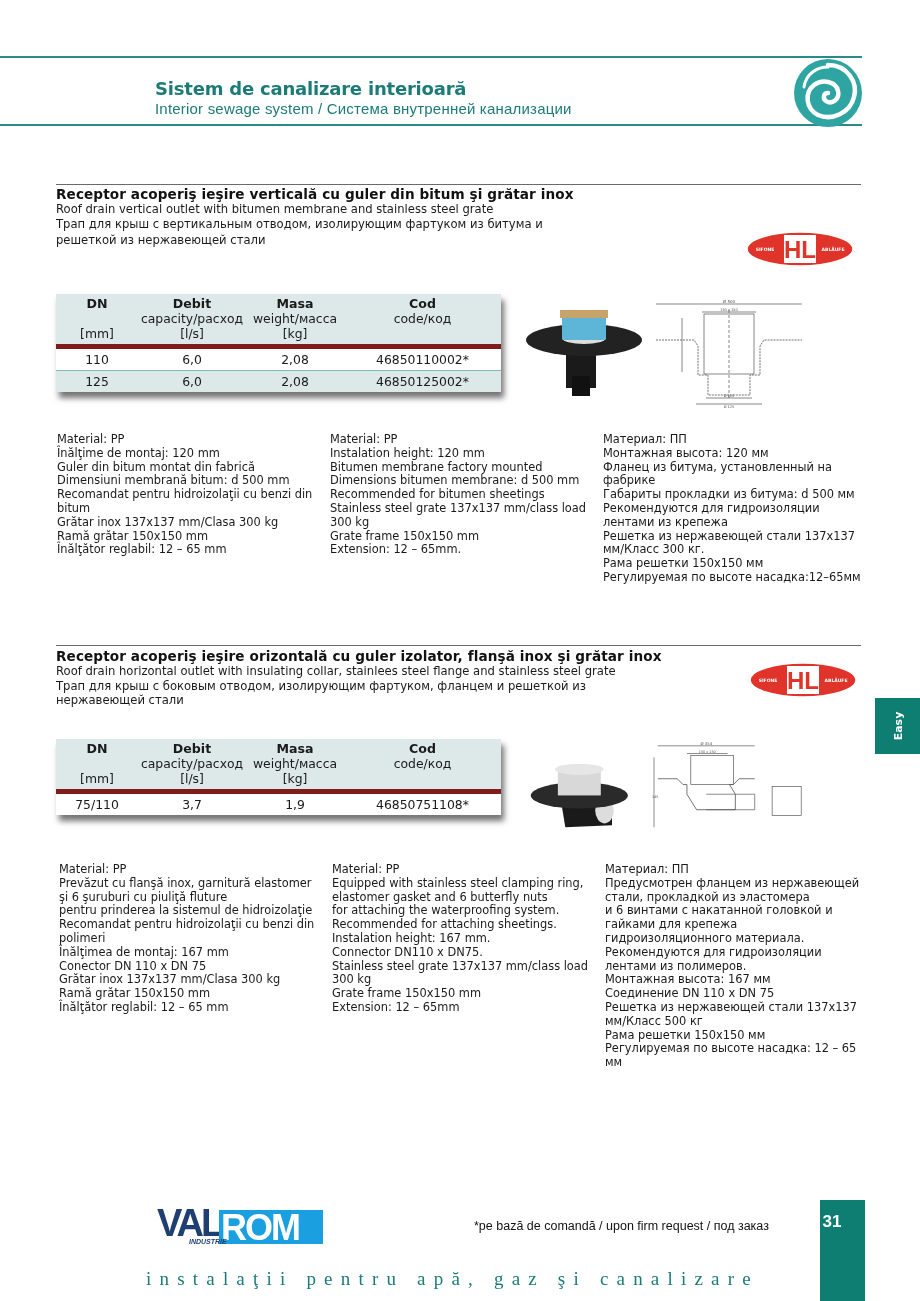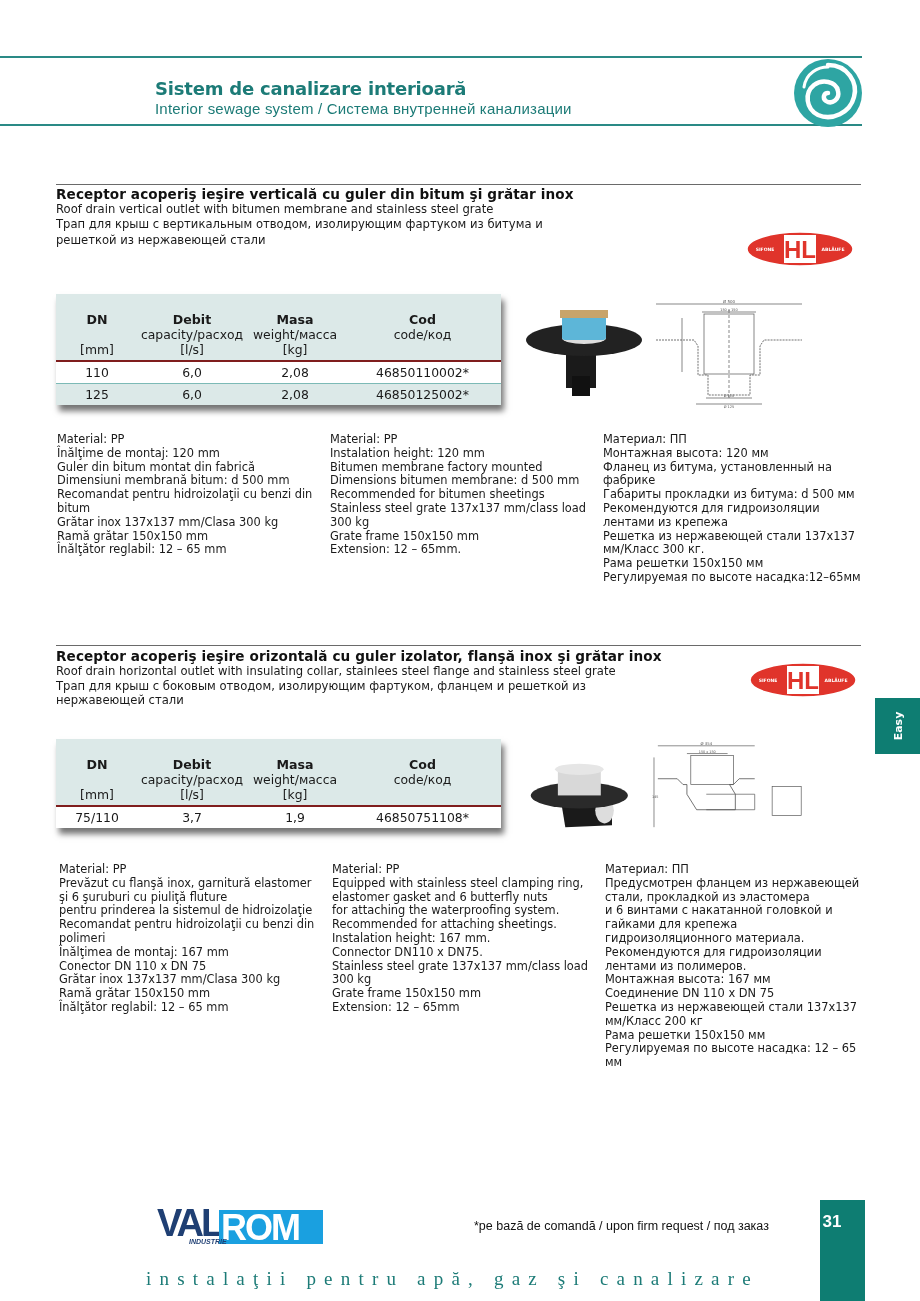--- a/index.html
+++ b/index.html
@@ -9,21 +9,21 @@
   .rule-teal { position:absolute; left:0; width:862px; height:2px; background:#2a8a86; }
   .hdr-title { left:155px; top:78px; font-size:18px; font-weight:bold; color:#1c7b77; font-family:"DejaVu Sans", sans-serif; letter-spacing:-0.2px;text-align:right; }
   .hdr-sub { left:155px; top:100px; font-size:15px; color:#1c7b77; font-family:"Liberation Sans", sans-serif; letter-spacing:0.2px; }
   .swirl { left:792px; top:57px; width:72px; height:72px; }
   .sec-rule { position:absolute; left:56px; width:805px; height:1px; background:#6a6a6a; }
   .sec-title { position:absolute; left:56px; font-size:13.6px; font-weight:bold; color:#111; letter-spacing:0.1px; }
   .sec-line { position:absolute; left:56px; font-size:11.6px; color:#1a1a1a; line-height:16px; white-space:nowrap; }
   .hl { position:absolute; width:110px; height:40px; }
   .tbl { position:absolute; left:56px; width:445px; background:#fff; box-shadow:3px 6px 6px rgba(0,0,0,0.55); }
   .tbl table { border-collapse:collapse; width:100%; font-size:12.4px; }
-  .tbl th { background:#dce9e8; font-weight:normal; vertical-align:top; padding:18px 0 3px 0; line-height:15px; text-align:center; border-bottom:2px solid #7f1d1d; }
+  .tbl th { background:#dce9e8; font-weight:normal; vertical-align:top; padding:2px 0 3px 0; line-height:15px; text-align:center; border-bottom:5px solid #7f1d1d; }
   .tbl th b { font-weight:bold; font-size:12.6px; }
   .tbl td { text-align:center; height:21px; padding:0; border-bottom:1px solid #7cbab6; }
   .tbl tr.alt td { background:#dce9e8; }
   .tbl tr:last-child td { border-bottom:none; }
   .col { position:absolute; font-size:11.4px; line-height:13.8px; color:#1a1a1a; white-space:nowrap; }
   .easy-tab { left:875px; top:698px; width:45px; height:56px; background:#0e7d72; }
   .easy-tab span { position:absolute; left:50%; top:50%; transform:translate(-50%,-50%) rotate(-90deg); color:#fff; font-weight:bold; font-size:11px; }
   .page-tab { left:820px; top:1200px; width:45px; height:101px; background:#0e7d72; }
   .page-tab span { position:absolute; top:12px; left:0; width:24px; text-align:center; color:#fff; font-weight:bold; font-size:17px; font-family:"Liberation Sans", sans-serif; }
   .footnote { left:474px; top:1219px; font-size:12.5px; font-family:"Liberation Sans", sans-serif; color:#111; }
@@ -234,21 +234,21 @@
   <div>Предусмотрен фланцем из нержавеющей</div>
   <div>стали, прокладкой из эластомера</div>
   <div>и 6 винтами с накатанной головкой и</div>
   <div>гайками для крепежа</div>
   <div>гидроизоляционного материала.</div>
   <div>Рекомендуются для гидроизоляции</div>
   <div>лентами из полимеров.</div>
   <div>Монтажная высота: 167 мм</div>
   <div>Соединение DN 110 x DN 75</div>
   <div>Решетка из нержавеющей стали 137x137</div>
-  <div>мм/Класс 200 кг</div>
+  <div>мм/Класс 500 кг</div>
   <div>Рама решетки 150x150 мм</div>
   <div>Регулируемая по высоте насадка: 12 – 65</div>
   <div>мм</div>
 </div>
 
 <div class="abs easy-tab">
   <span>Easy</span>
 </div>
 
 <svg class="abs valrom" viewBox="0 0 170 46">

